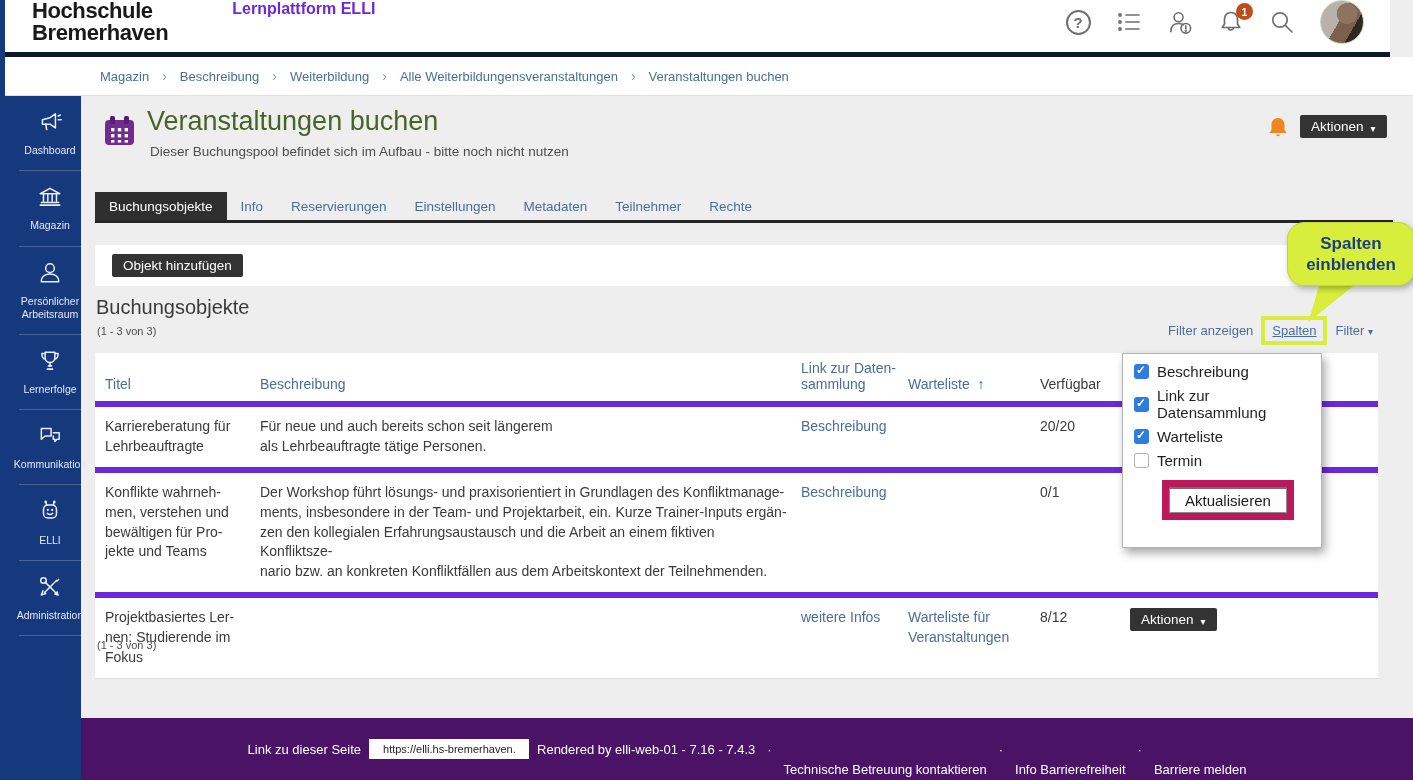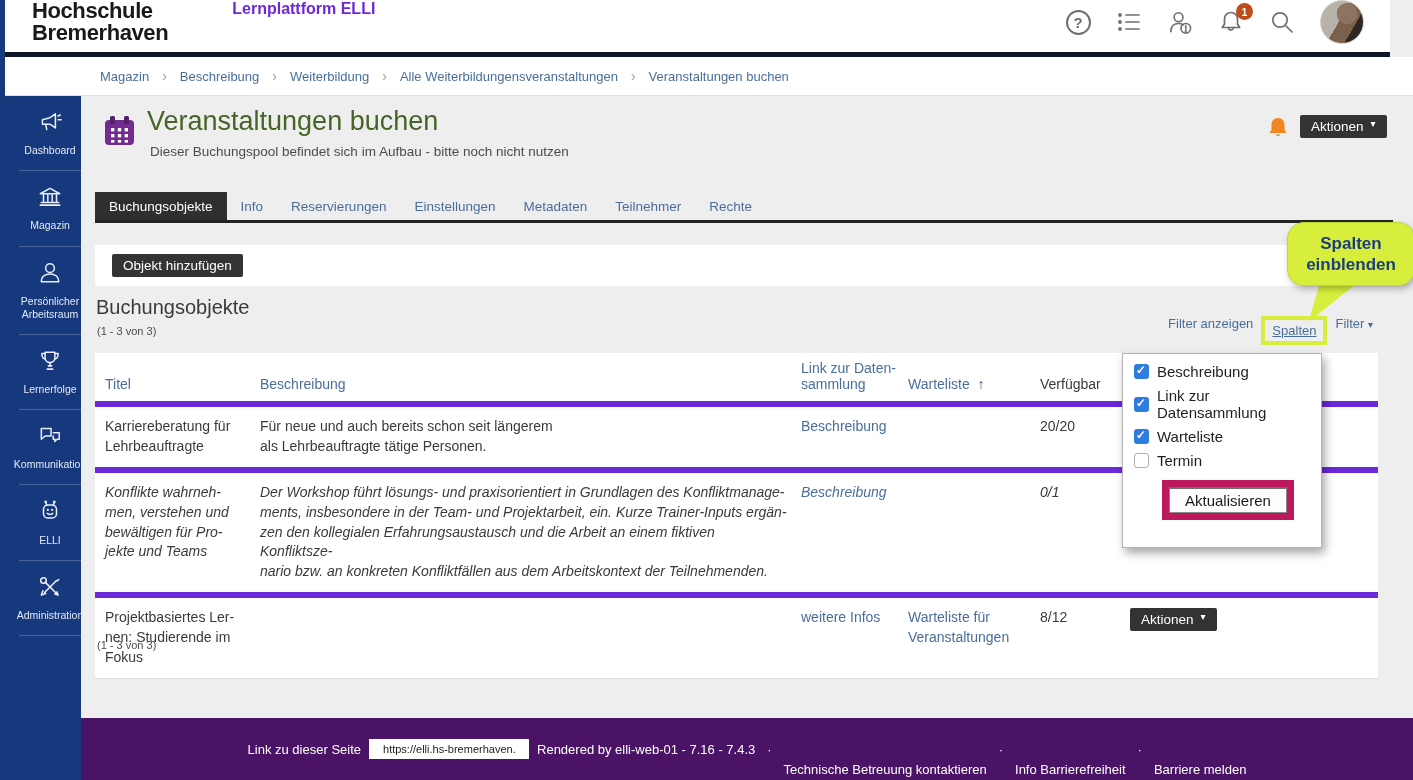--- a/index.html
+++ b/index.html
@@ -31,51 +31,51 @@
   .side-item { display:flex; flex-direction:column; align-items:center; justify-content:center; gap:6px; padding:13px 3px; border-bottom:1px solid rgba(255,255,255,0.22); color:#e3e9f5; font-size:10.5px; text-align:center; line-height:1.25; cursor:pointer; }
   .side-item svg { stroke:#e9eef8; fill:none; stroke-width:1.4; stroke-linecap:round; stroke-linejoin:round; }
 
   
   .content { position:absolute; left:81px; top:96px; width:1332px; height:622px; background:#efeeef; }
 
   .cal-icon { position:absolute; left:22px; top:18px; }
   .page-title { position:absolute; left:66px; top:10px; font-size:27px; color:#476427; }
   .page-sub { position:absolute; left:69px; top:48px; font-size:13.5px; color:#4c4c4c; }
   .title-bell { position:absolute; left:1186px; top:20px; }
-  .btn-dark { display:inline-flex; align-items:flex-start; gap:7px; background:#333; color:#fff; font-size:13.5px; padding:4px 11px; border:none; border-radius:2px; cursor:pointer; font-family:inherit; }
+  .btn-dark { display:inline-flex; align-items:flex-end; gap:7px; background:#333; color:#fff; font-size:13.5px; padding:4px 11px; border:none; border-radius:2px; cursor:pointer; font-family:inherit; }
   .header-actions { position:absolute; left:1219px; top:19px; }
   .caret { font-size:10px; line-height:1; }
 
   .tabs { position:absolute; left:14px; top:96px; display:flex; align-items:flex-end; }
   .tab { font-size:13.5px; color:#4a6e9b; padding:6px 14px; height:28px; display:flex; align-items:center; cursor:pointer; white-space:nowrap; }
   .tab.active { background:#2f2f2f; color:#fff; }
   .tab-underline { position:absolute; left:14px; top:124px; width:1298px; height:3px; background:#252525; }
 
   .toolbar-band { position:absolute; left:14px; top:149px; width:1283px; height:41px; background:#fff; }
   .toolbar-band .btn-dark { margin:9px 0 0 17px; }
 
   .section-heading { position:absolute; left:15px; top:200px; font-size:20px; color:#3a3a3a; }
   .count-top { position:absolute; left:16px; top:229px; font-size:11px; color:#4c4c4c; }
   .count-bottom { position:absolute; left:16px; top:543px; font-size:11px; color:#4c4c4c; }
 
-  .list-controls { position:absolute; top:220px; right:40px; display:flex; align-items:flex-start; gap:10px; font-size:13px; color:#4a6e9b; }
+  .list-controls { position:absolute; top:220px; right:40px; display:flex; align-items:center; gap:10px; font-size:13px; color:#4a6e9b; }
   .ctrl-link { cursor:pointer; white-space:nowrap; }
   .spalten-box { border:4px solid #d7ef3c; padding:3px 7px; margin:0 -2px; }
   .spalten-box .ctrl-link { text-decoration:underline; }
 
   
   .btable { position:absolute; left:14px; top:257px; width:1283px; background:#fff; }
   .trow { display:grid; grid-template-columns:155px 541px 107px 132px 90px 1fr; padding-left:10px; }
   .thead { height:48px; align-items:end; color:#4a6e9b; font-size:14px; }
   .thead > div { padding:0 10px 9px 0; }
   .th-dark { color:#3a3a3a; }
   .tbody { border-top:6px solid #6d28d9; font-size:14px; line-height:1.42; }
   .tbody > div { padding:10px 14px 10px 0; }
   .tbody:last-of-type { border-bottom:1px solid #dcdcdc; }
-  .r1 { min-height:55px; } .r2 { min-height:100px;font-style:italic; } .r3 { min-height:77px; }
+  .r1 { min-height:55px; } .r2 { min-height:100px; } .r3 { min-height:77px; }
   .pre { white-space:pre-line; }
   .cell-link { color:#4a6e9b; cursor:pointer; }
   .sort-arrow { font-weight:bold; color:#2f5f96; margin-left:4px; }
   .row-action { padding-top:8px; }
 
   
   .col-dropdown { position:absolute; left:1041px; top:257px; width:200px; background:#fff; border:1px solid #b3b3b3; box-shadow:3px 5px 9px rgba(0,0,0,0.35); z-index:20; padding:9px 11px 11px; }
   .cb-row { display:flex; align-items:center; gap:8px; font-size:15px; color:#1f1f1f; margin-bottom:7px; cursor:pointer; }
   .cb-box { width:15px; height:15px; border-radius:3px; flex:0 0 auto; position:relative; }
   .cb-box.checked { background:#2e7ce0; }

